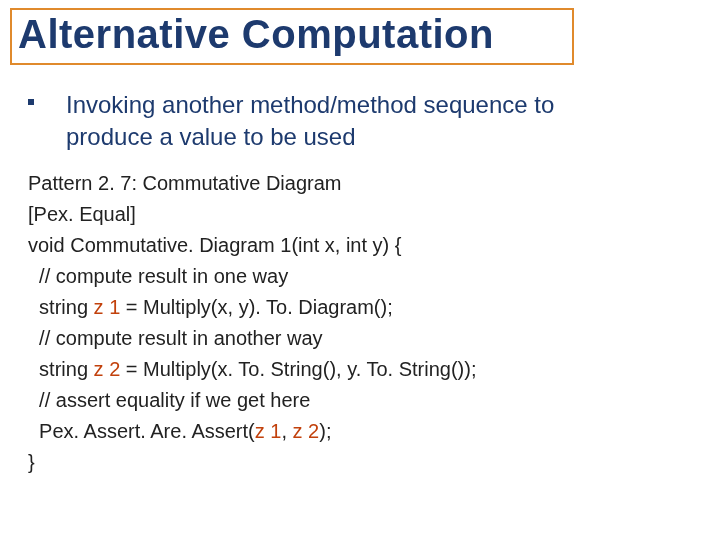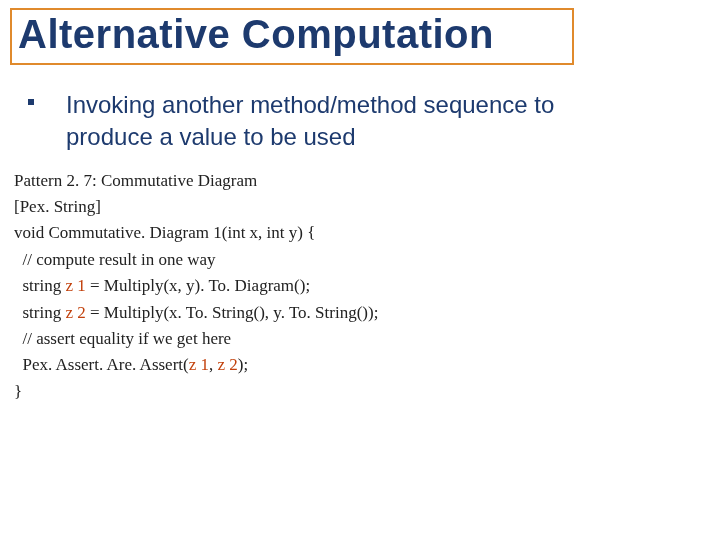--- a/index.html
+++ b/index.html
@@ -43,23 +43,23 @@
     flex: 0 0 auto;
   }
   .bullet-text {
     font-family: Verdana, Geneva, sans-serif;
     font-size: 24px;
     color: #1d3a6e;
     line-height: 1.35;
     max-width: 600px;
   }
   .code-block {
-    margin-left: 4px;
-    font-family: Liberation Serif, serif;
-    font-size: 17px;
+    margin-left: 18px;
+    font-family: Liberation Sans, sans-serif;
+    font-size: 20px;
     color: #222;
     line-height: 1.55;
   }
   .code-line {
     white-space: pre;
   }
   .hl {
     color: #c2410c;
   }
 </style>
@@ -72,23 +72,24 @@
     <div class="title-text">Alternative Computation</div>
   </div>
 
   <div class="bullet-row">
     <div class="bullet-dot"></div>
     <div class="bullet-text">Invoking another method/method sequence to produce a value to be used</div>
   </div>
 
   <div class="code-block">
     <div class="code-line">Pattern 2. 7: Commutative Diagram</div>
-    <div class="code-line">[Pex. String]</div>
+    <div class="code-line">[Pex. Equal]</div>
     <div class="code-line">void Commutative. Diagram 1(int x, int y) {</div>
     <div class="code-line">  // compute result in one way</div>
     <div class="code-line"><span>  string </span><span class="hl">z 1</span><span> = Multiply(x, y). To. Diagram();</span></div>
+    <div class="code-line">  // compute result in another way</div>
     <div class="code-line"><span>  string </span><span class="hl">z 2</span><span> = Multiply(x. To. String(), y. To. String());</span></div>
     <div class="code-line">  // assert equality if we get here</div>
     <div class="code-line"><span>  Pex. Assert. Are. Assert(</span><span class="hl">z 1</span><span>, </span><span class="hl">z 2</span><span>);</span></div>
     <div class="code-line">}</div>
   </div>
 
 </div>
 
 </body></html>

